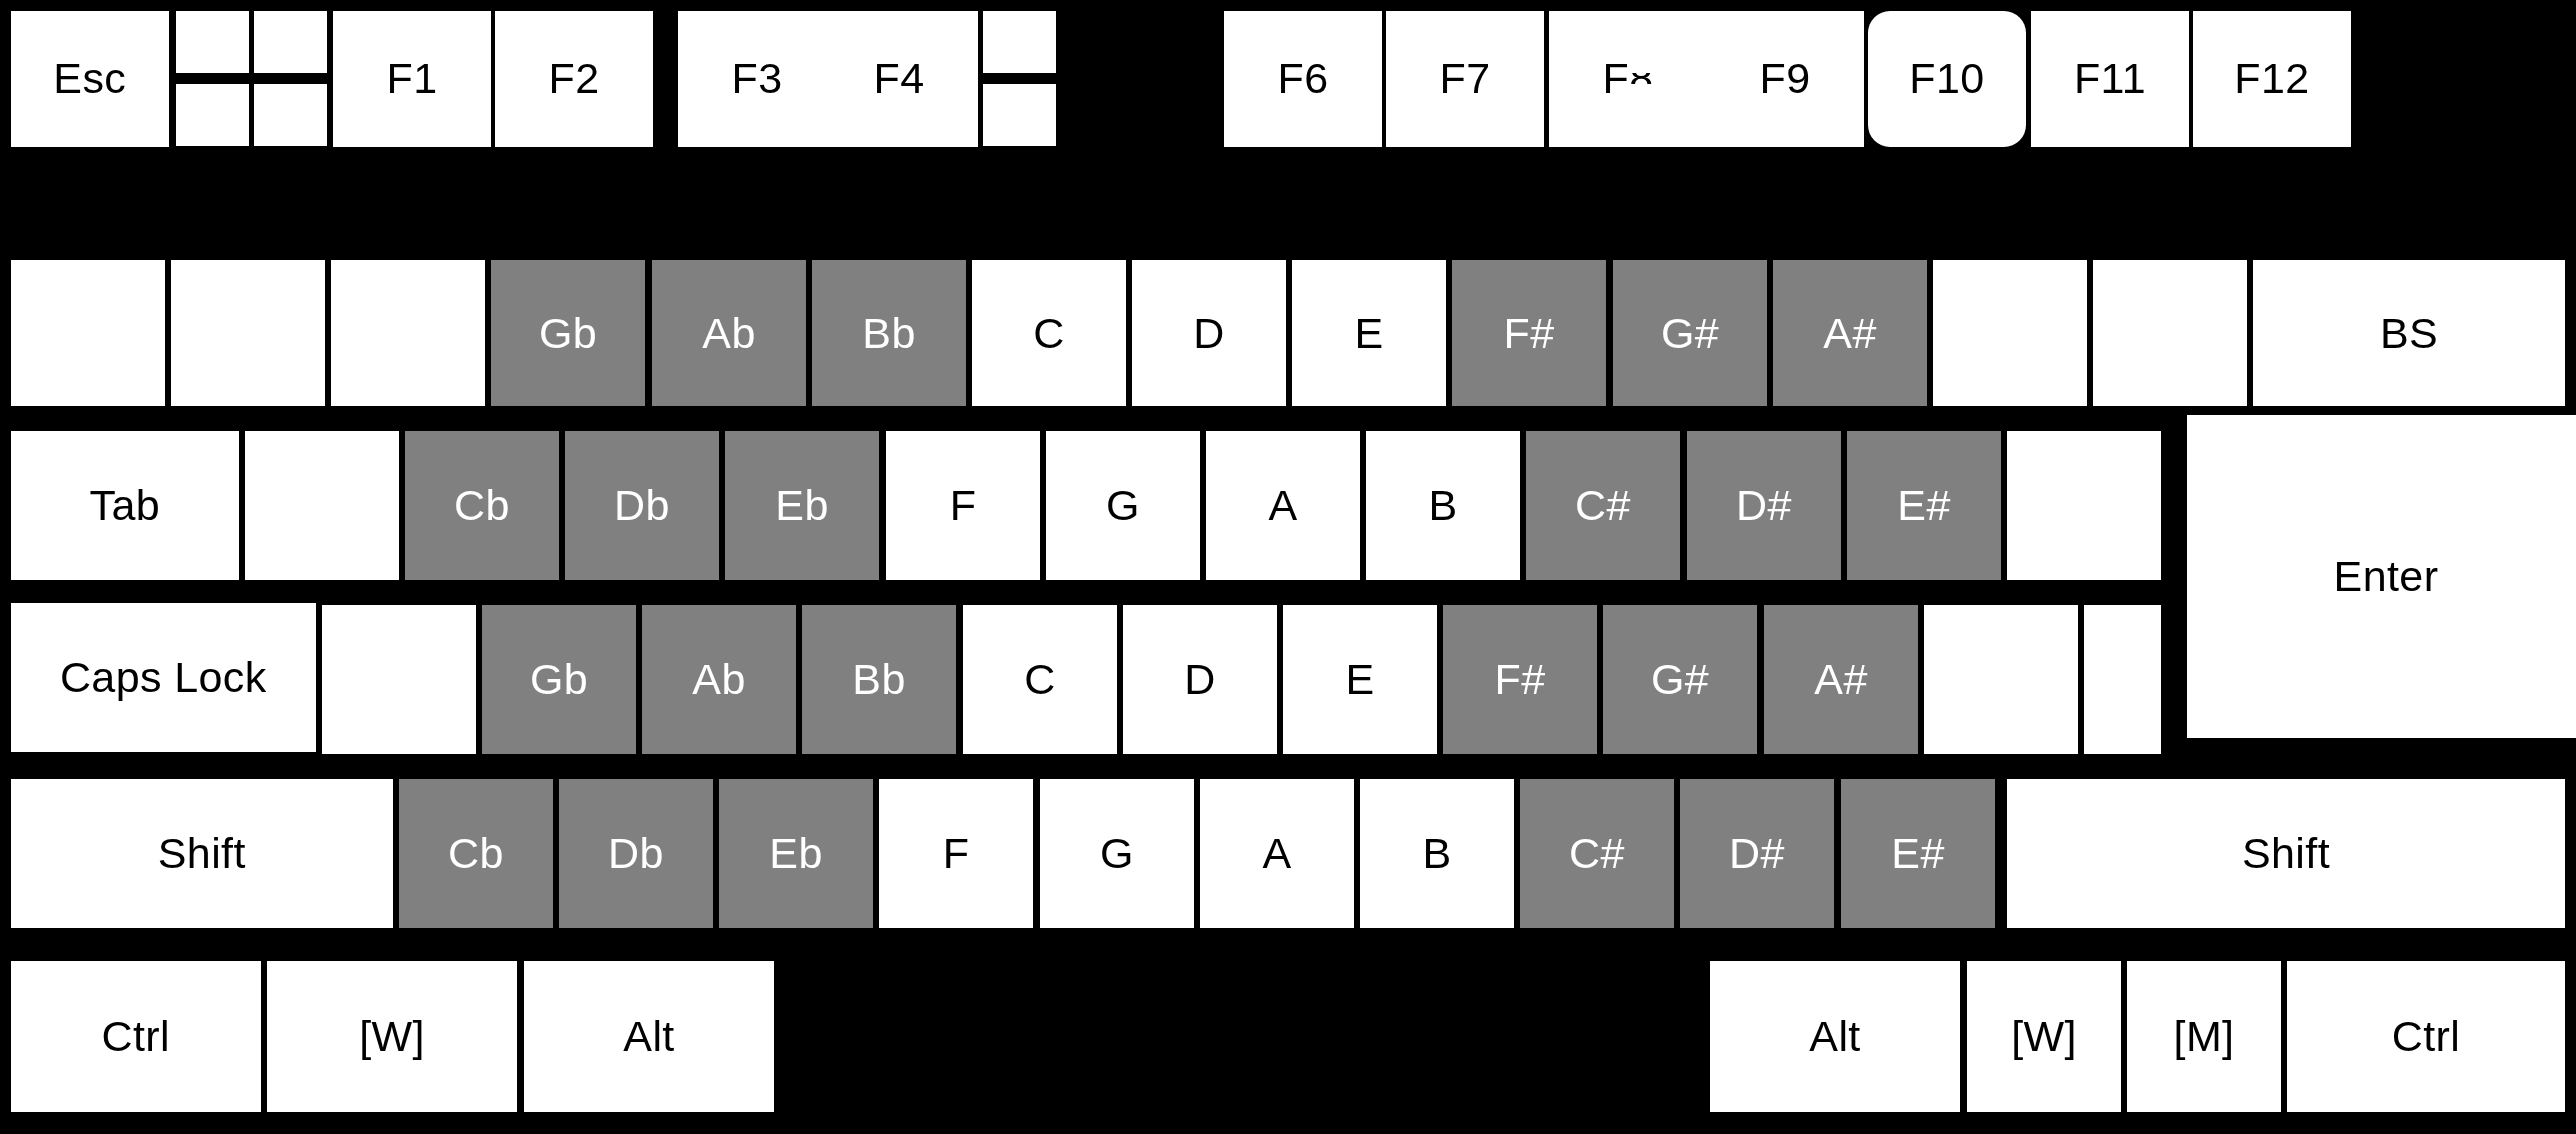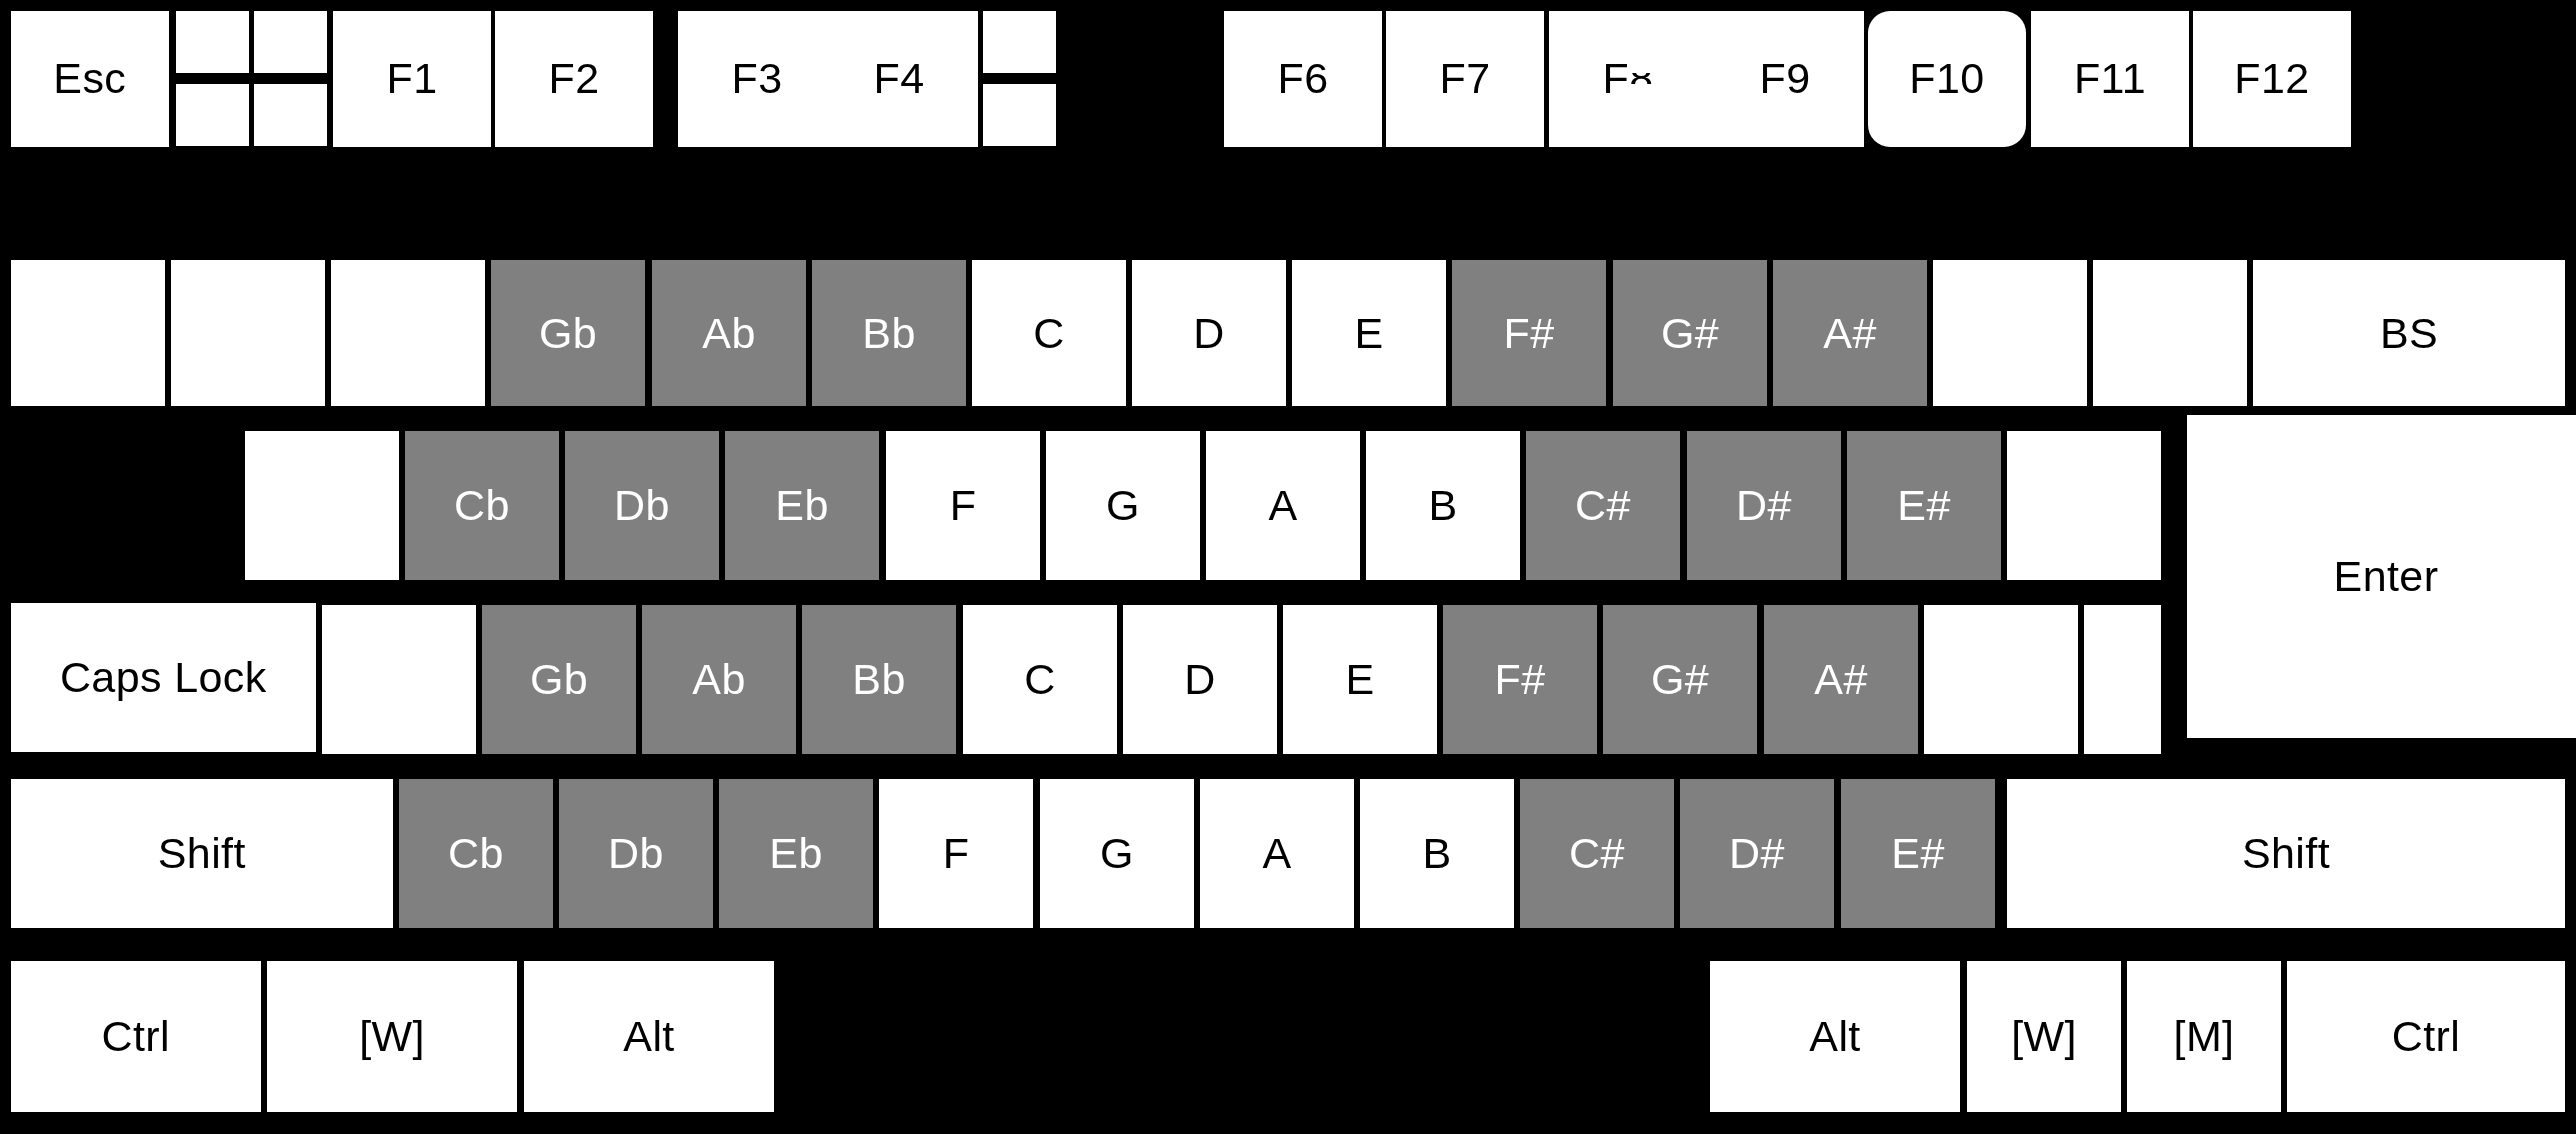--- a/index.html
+++ b/index.html
@@ -79,20 +79,21 @@
     <div class="key gray" style="left: 812px; top: 260px; width: 154px; height: 146px;">Bb</div>
     <div class="key" style="left: 972px; top: 260px; width: 154px; height: 146px;">C</div>
     <div class="key" style="left: 1132px; top: 260px; width: 154px; height: 146px;">D</div>
     <div class="key" style="left: 1292px; top: 260px; width: 154px; height: 146px;">E</div>
     <div class="key gray" style="left: 1452px; top: 260px; width: 154px; height: 146px;">F#</div>
     <div class="key gray" style="left: 1613px; top: 260px; width: 154px; height: 146px;">G#</div>
     <div class="key gray" style="left: 1773px; top: 260px; width: 154px; height: 146px;">A#</div>
     <div class="key" style="left: 1933px; top: 260px; width: 154px; height: 146px;"></div>
     <div class="key" style="left: 2093px; top: 260px; width: 154px; height: 146px;"></div>
     <div class="key" style="left: 2253px; top: 260px; width: 312px; height: 146px;">BS</div>
+    <div class="key" style="left: 10.8px; top: 431px; width: 228px; height: 149px;">Tab</div>
     <div class="key" style="left: 245px; top: 431px; width: 154px; height: 149px;"></div>
     <div class="key gray" style="left: 405px; top: 431px; width: 154px; height: 149px;">Cb</div>
     <div class="key gray" style="left: 565px; top: 431px; width: 154px; height: 149px;">Db</div>
     <div class="key gray" style="left: 725px; top: 431px; width: 154px; height: 149px;">Eb</div>
     <div class="key" style="left: 886px; top: 431px; width: 154px; height: 149px;">F</div>
     <div class="key" style="left: 1046px; top: 431px; width: 154px; height: 149px;">G</div>
     <div class="key" style="left: 1206px; top: 431px; width: 154px; height: 149px;">A</div>
     <div class="key" style="left: 1366px; top: 431px; width: 154px; height: 149px;">B</div>
     <div class="key gray" style="left: 1526px; top: 431px; width: 154px; height: 149px;">C#</div>
     <div class="key gray" style="left: 1687px; top: 431px; width: 154px; height: 149px;">D#</div>

